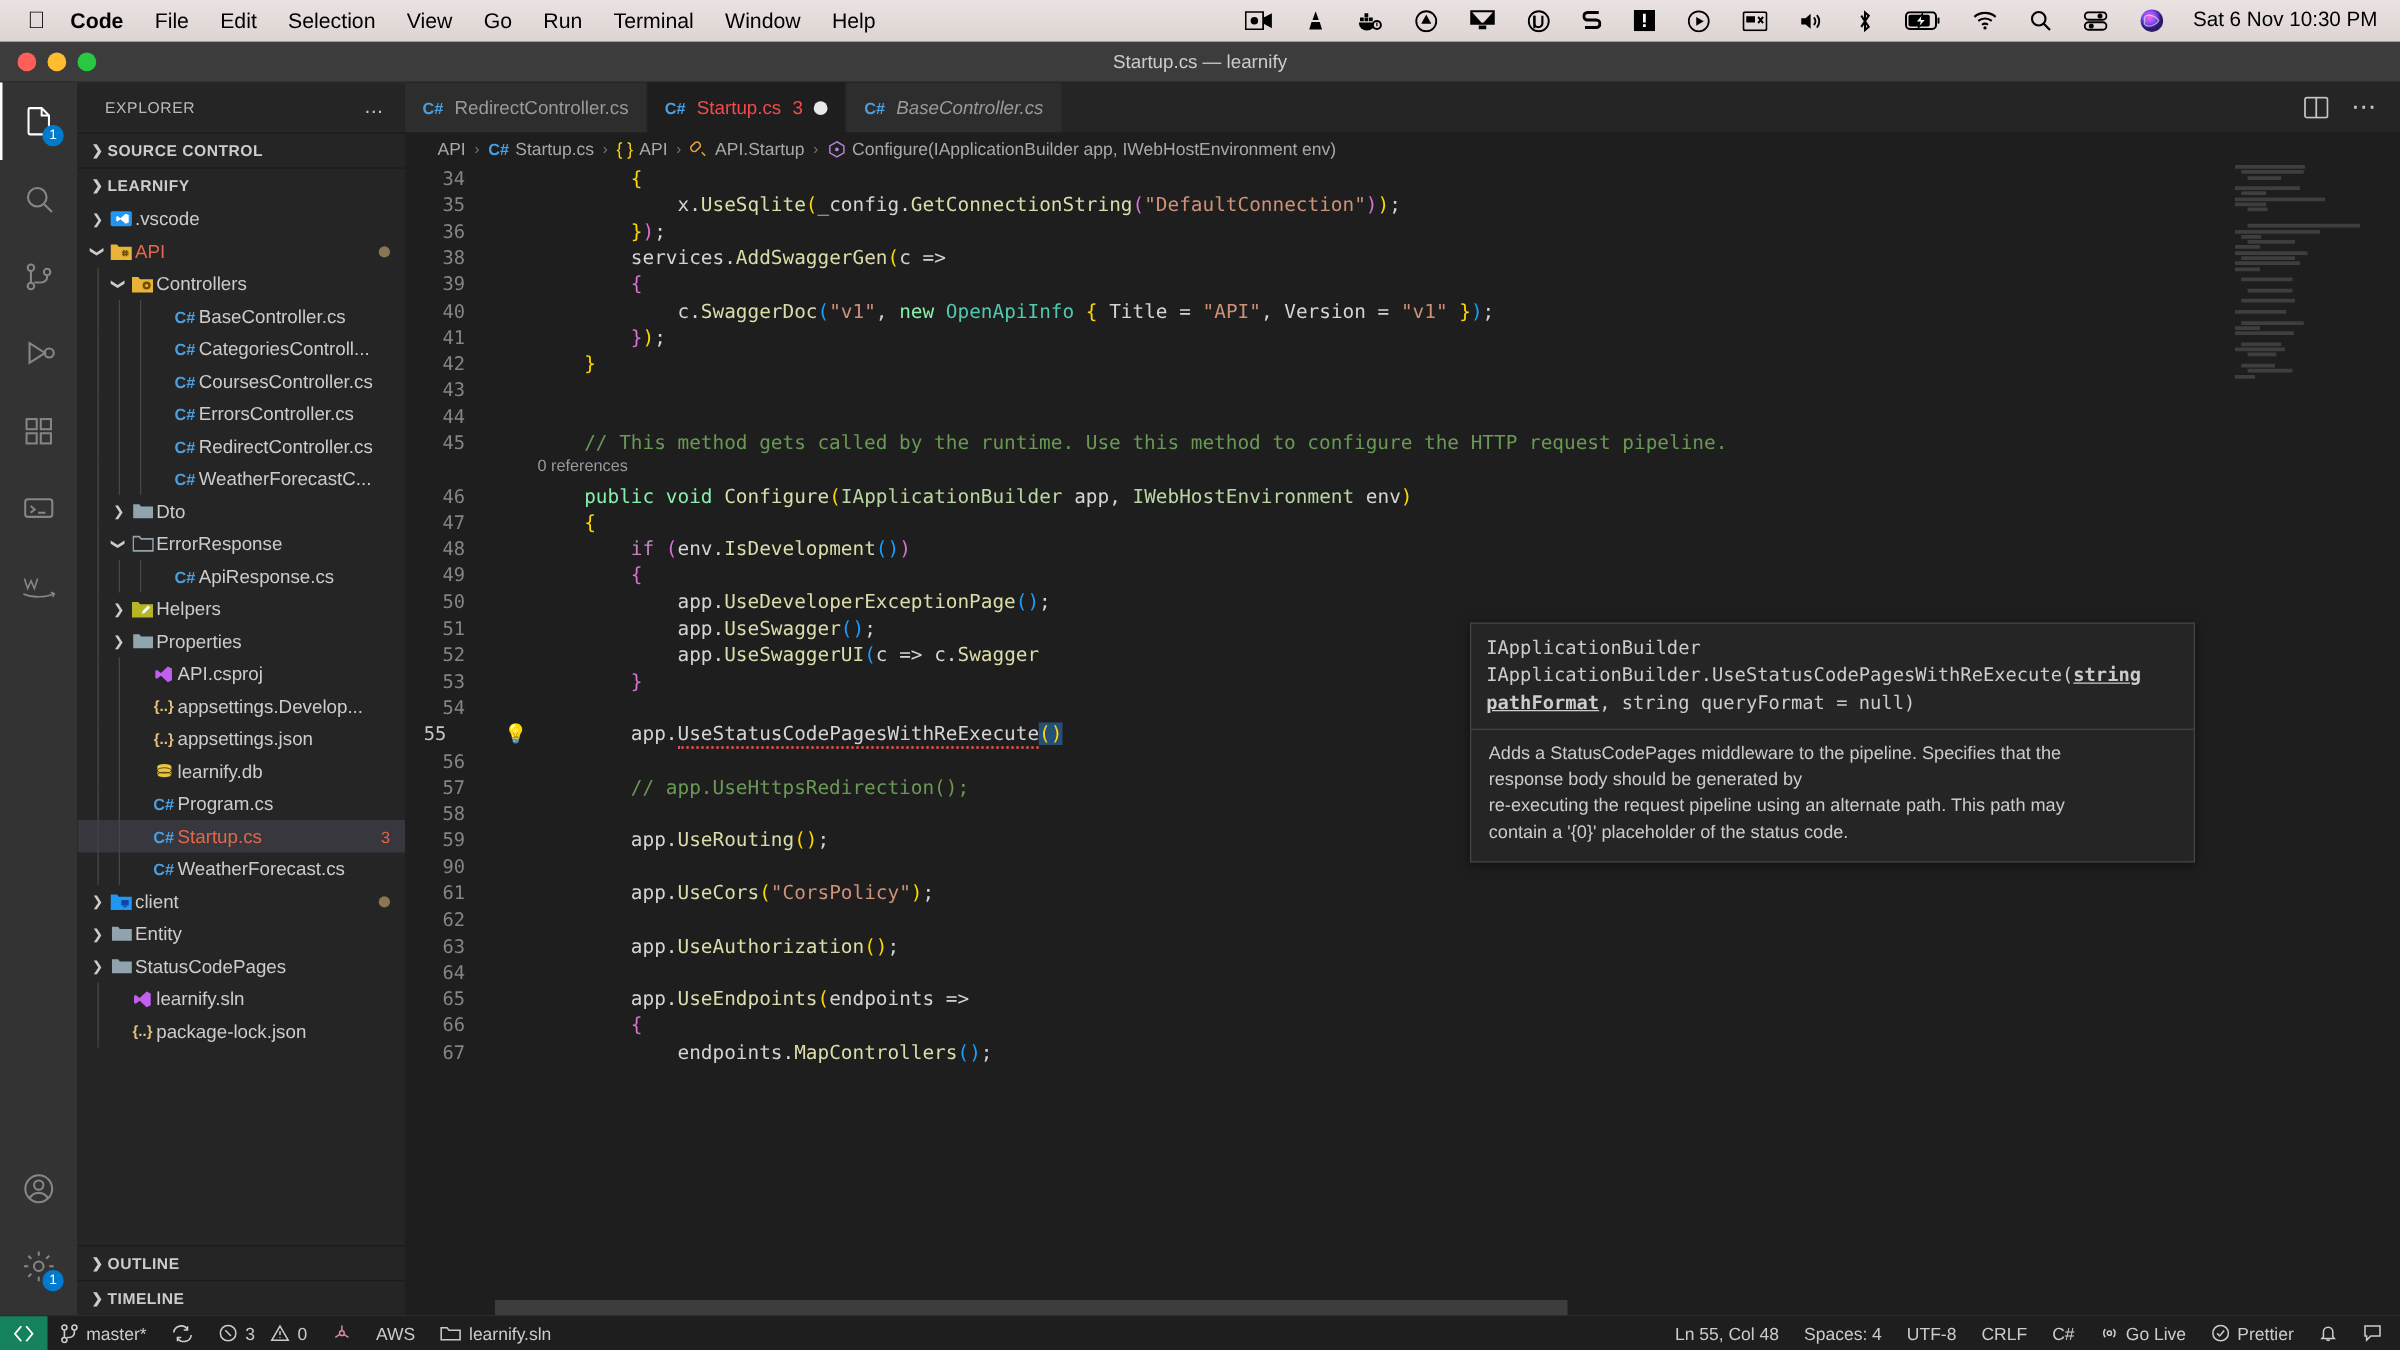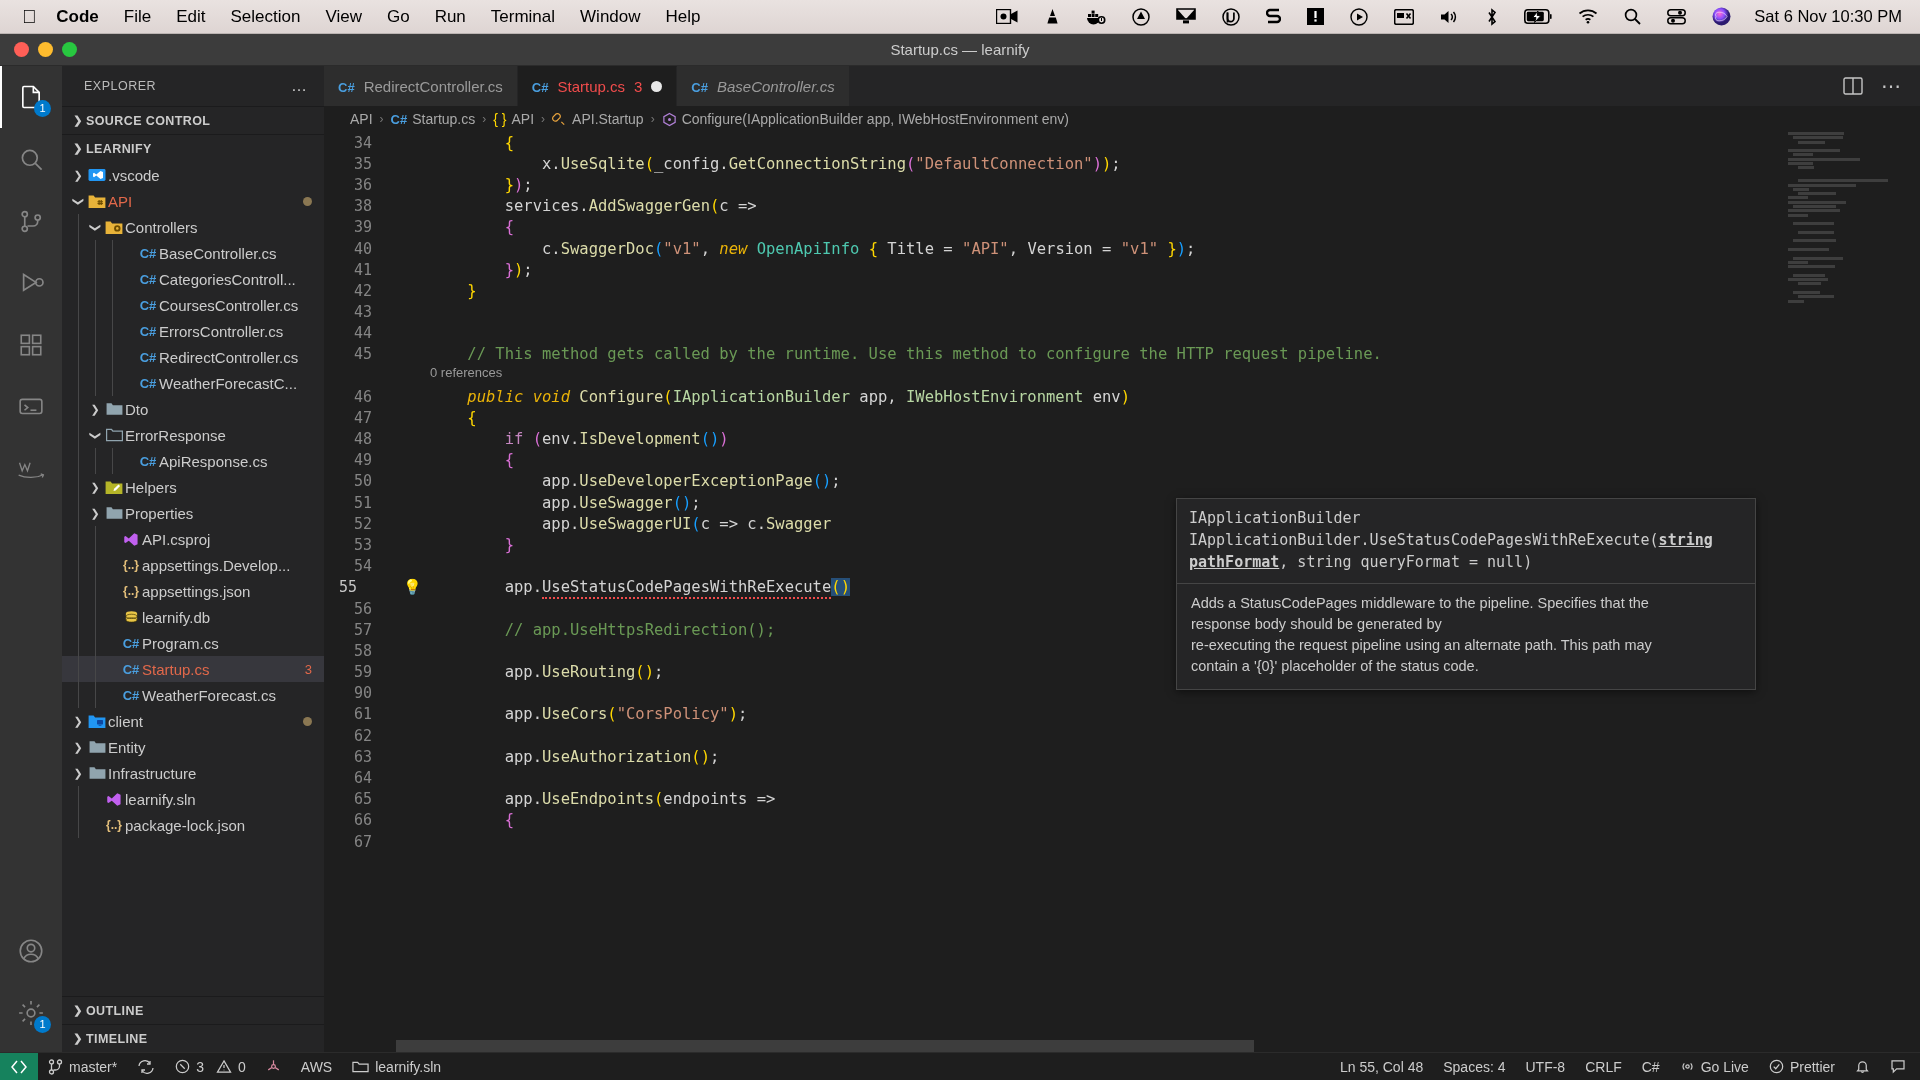--- a/index.html
+++ b/index.html
@@ -115,21 +115,21 @@
   .ln {
     width:72px; flex:0 0 72px; text-align:right; padding-right:24px; color:#858585;
     font-size:15px;
   }
   .lineno-active { color:#c6c6c6;text-align:center; }
   .gutter2 { width:34px; flex:0 0 34px; display:flex; align-items:center; justify-content:center; }
   .codetext { flex:1 1 auto; }
 
   
   .c-com { color:#6a9955; }
-  .c-kw  { color:#eab308;font-style:italic; }
+  .c-kw  { color:#86efac; }
   .c-kw2 { color:#c586c0; }
   .c-type{ color:#4ec9b0; }
   .c-iface{ color:#b8d7a3; }
   .c-str { color:#ce9178; }
   .c-fn  { color:#dcdcaa; }
   .c-plain { color:#d4d4d4; }
   .br-y { color:#ffd700; }
   .br-p { color:#da70d6; }
   .br-b { color:#179fff; }
 
@@ -682,21 +682,21 @@
             <span class="fname">Entity</span>
           </div>
           <div class="row">
             <span style="display:inline-block;width:8px;flex:0 0 8px"></span>
             <span class="chev">❯</span>
             <span class="ficon">
               <svg width="17" height="14" viewBox="0 0 18 14">
                 <path d="M0.6 13 V1 h5.2 l1.5 1.9 H17.4 V13 Z" fill="#90a4ae"></path>
               </svg>
             </span>
-            <span class="fname">Infrastructure</span>
+            <span class="fname">StatusCodePages</span>
           </div>
           <div class="row">
             <span style="display:inline-block;width:25px;flex:0 0 25px"></span>
             <span class="chev"></span>
             <span class="ficon">
               <svg width="16" height="15" viewBox="0 0 16 16">
                 <path d="M11.5 1.3 L15 3 v10 l-3.5 1.7 L5.6 9.2 2.2 11.8 0.8 11 V5 L2.2 4.2 5.6 6.8 Z" fill="#c160ef"></path>
               </svg>
             </span>
             <span class="fname">learnify.sln</span>
@@ -818,21 +818,21 @@
             <div class="codeline"><span class="ln">57</span><span class="gutter2"></span><span class="codetext c-plain">        <span class="c-com">// app.UseHttpsRedirection();</span></span></div>
             <div class="codeline"><span class="ln">58</span><span class="gutter2"></span><span class="codetext c-plain">&nbsp;</span></div>
             <div class="codeline"><span class="ln">59</span><span class="gutter2"></span><span class="codetext c-plain">        app<span class="c-plain">.</span><span class="c-fn">UseRouting</span><span class="br-y">()</span>;</span></div>
             <div class="codeline"><span class="ln">90</span><span class="gutter2"></span><span class="codetext c-plain">&nbsp;</span></div>
             <div class="codeline"><span class="ln">61</span><span class="gutter2"></span><span class="codetext c-plain">        app<span class="c-plain">.</span><span class="c-fn">UseCors</span><span class="br-y">(</span><span class="c-str">"CorsPolicy"</span><span class="br-y">)</span>;</span></div>
             <div class="codeline"><span class="ln">62</span><span class="gutter2"></span><span class="codetext c-plain">&nbsp;</span></div>
             <div class="codeline"><span class="ln">63</span><span class="gutter2"></span><span class="codetext c-plain">        app<span class="c-plain">.</span><span class="c-fn">UseAuthorization</span><span class="br-y">()</span>;</span></div>
             <div class="codeline"><span class="ln">64</span><span class="gutter2"></span><span class="codetext c-plain">&nbsp;</span></div>
             <div class="codeline"><span class="ln">65</span><span class="gutter2"></span><span class="codetext c-plain">        app<span class="c-plain">.</span><span class="c-fn">UseEndpoints</span><span class="br-y">(</span>endpoints <span class="c-plain">=&gt;</span></span></div>
             <div class="codeline"><span class="ln">66</span><span class="gutter2"></span><span class="codetext c-plain">        <span class="br-p">{</span></span></div>
-            <div class="codeline"><span class="ln">67</span><span class="gutter2"></span></div>
+            <div class="codeline"><span class="ln">67</span><span class="gutter2"></span><span class="codetext c-plain">            endpoints<span class="c-plain">.</span><span class="c-fn">MapControllers</span><span class="br-b">()</span>;</span></div>
           </div>
         <div id="minimap">
             <div class="mmline" style="width: 55.8px; margin-left: 4px;"></div>
             <div class="mmline" style="width: 49.5px; margin-left: 9px;"></div>
             <div class="mmline" style="width: 27px; margin-left: 14px;"></div>
             <div class="mmline" style="width: 0px; margin-left: 4px;"></div>
             <div class="mmline" style="width: 52.2px; margin-left: 4px;"></div>
             <div class="mmline" style="width: 19.8px; margin-left: 9px;"></div>
             <div class="mmline" style="width: 72px; margin-left: 4px;"></div>
             <div class="mmline" style="width: 25.2px; margin-left: 4px;"></div>

